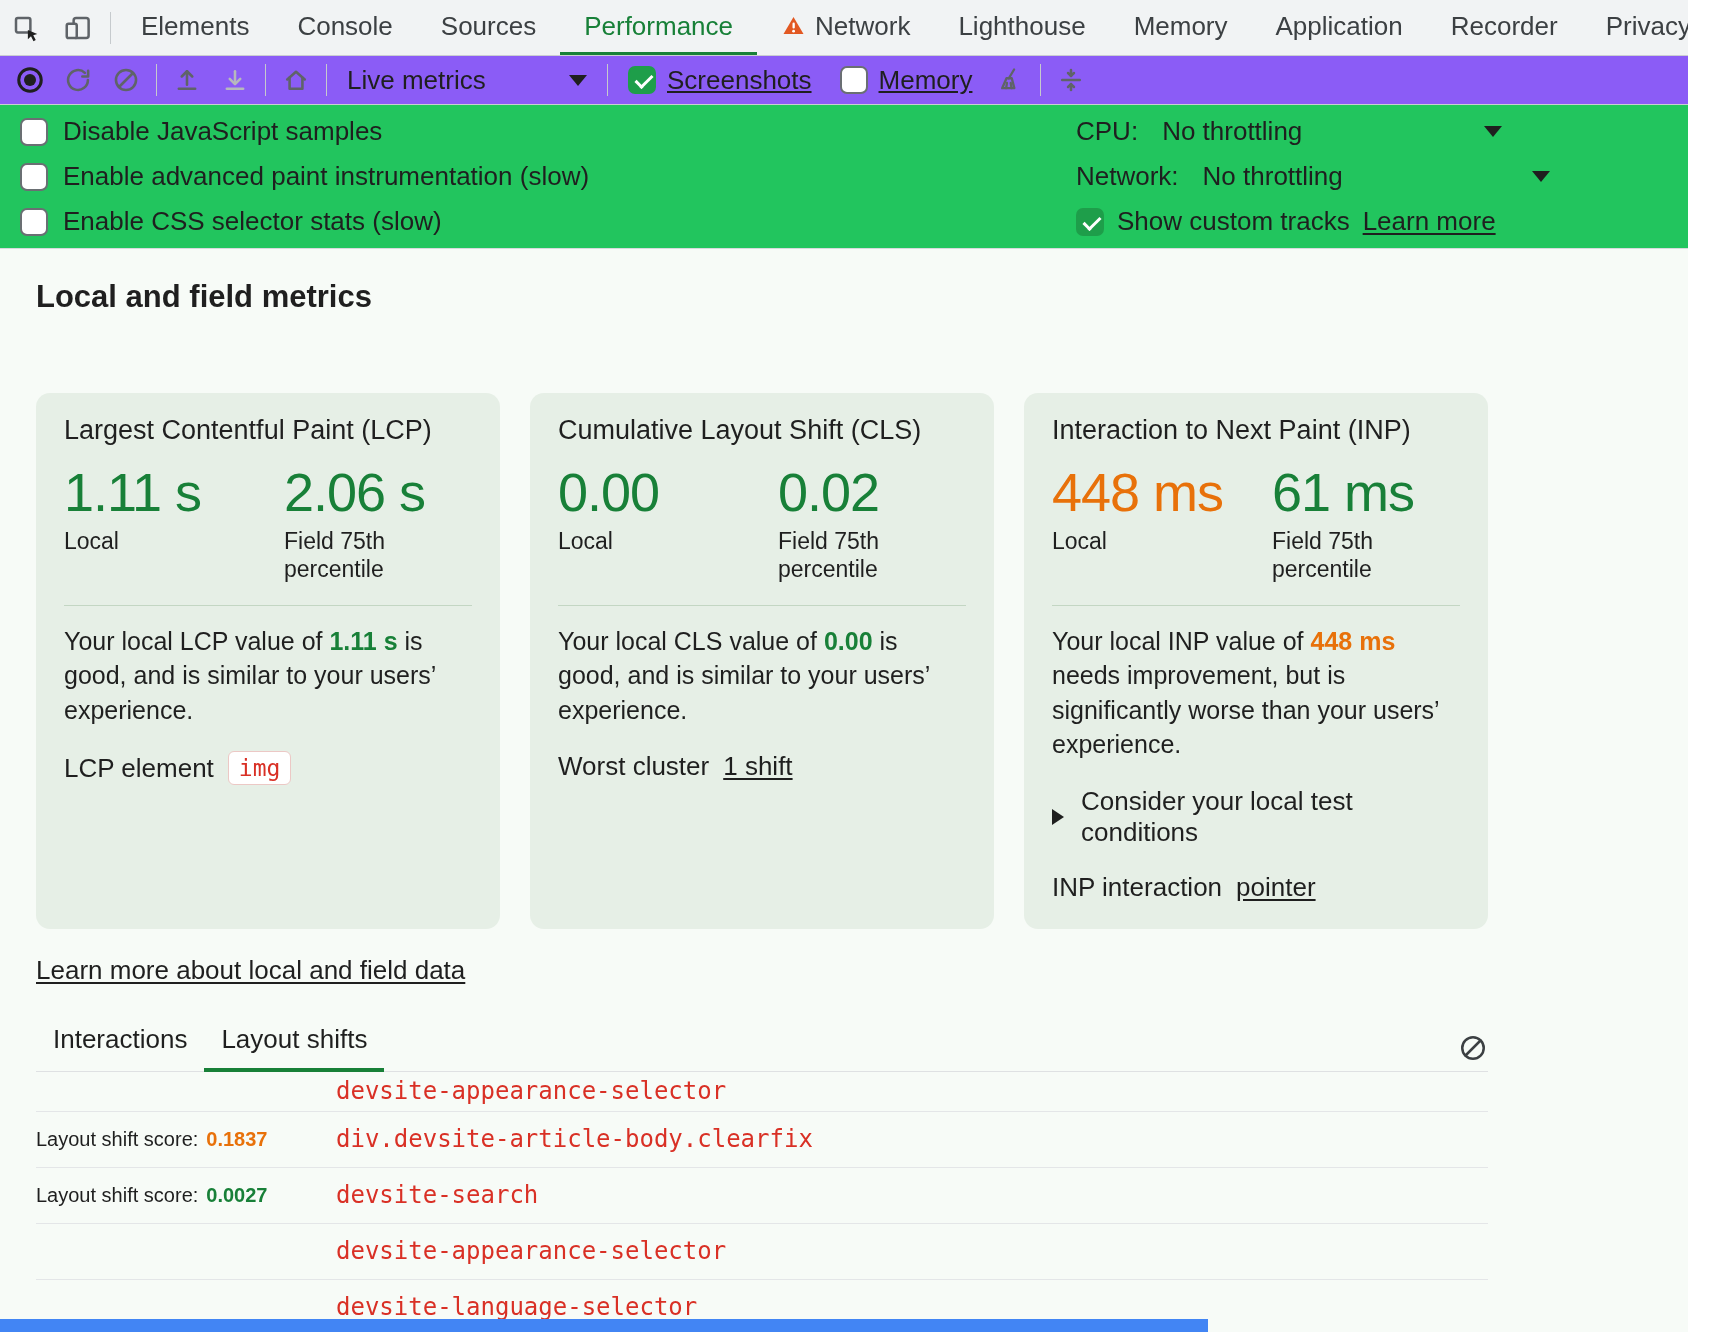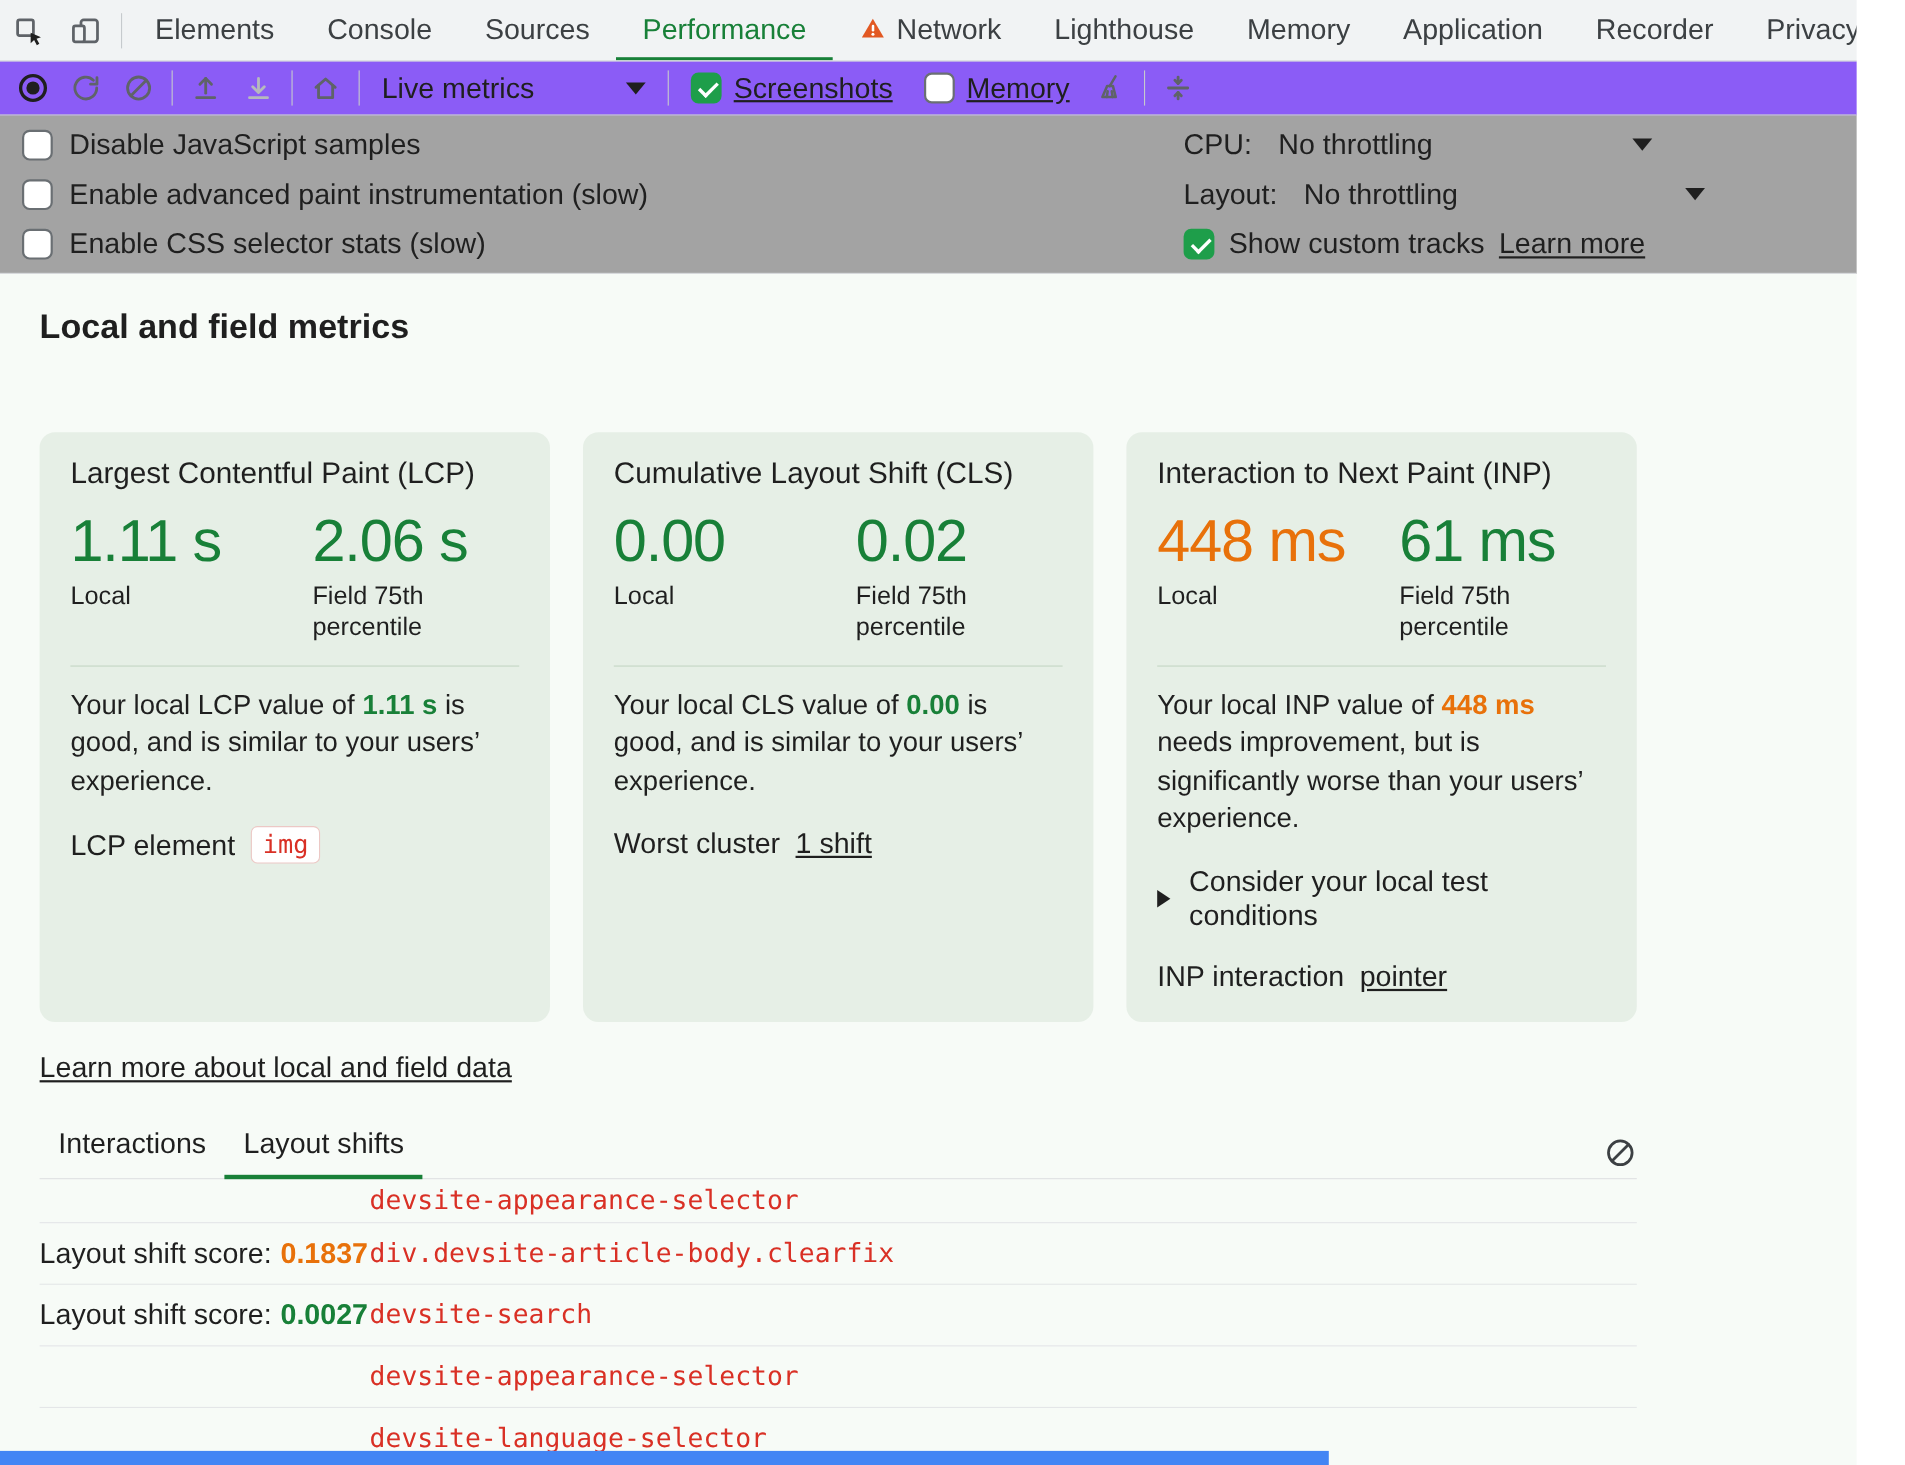--- a/index.html
+++ b/index.html
@@ -21,21 +21,21 @@
   .caret { width:0; height:0; border-left:9px solid transparent; border-right:9px solid transparent; border-top:11px solid #1f1f1f; flex:none; }
   .dropdown .caret { margin-left:auto; }
   .tb-check { display:flex; align-items:center; gap:11px; font-size:26px; color:#1f1f1f; padding:0 14px; cursor:pointer;text-decoration:underline; }
 
   
   .cb { width:28px; height:28px; border:2px solid #6a6f73; border-radius:7px; background:#fff; flex:none; position:relative; display:inline-block; }
   .cb.on { background:#1e9e4a; border-color:#1e9e4a; }
   .cb.on::after { content:""; position:absolute; left:9px; top:3px; width:7px; height:14px; border:solid #fff; border-width:0 3px 3px 0; transform:rotate(45deg); }
 
   
-  .settings { display:flex; background:#a3a3a3; border-bottom:1px solid #d7dadd; padding:4px 0; }
+  .settings { display:flex; background:#22c55e; border-bottom:1px solid #d7dadd; padding:4px 0; }
   .settings-left { flex:1; display:flex; flex-direction:column; }
   .chk-row { display:flex; align-items:center; gap:15px; height:45px; padding-left:20px; font-size:26px; color:#1f1f1f; cursor:pointer; }
   .settings-right { width:612px; display:flex; flex-direction:column; }
   .sel-row { display:flex; align-items:center; height:45px; font-size:26px; color:#1f1f1f; }
   .sel-label { margin-right:24px; }
   .sel-row .caret.cpu { margin-left:auto; margin-right:186px; }
   .sel-row .caret.net { margin-left:auto; margin-right:138px; }
   .tracks-row { display:flex; align-items:center; gap:13px; height:45px; font-size:26px; }
   .link { color:#1f1f1f; text-decoration:underline; text-underline-offset:3px; cursor:pointer; }
 
@@ -62,21 +62,21 @@
   .learn-more { display:inline-block; margin-top:26px; font-size:26px; }
 
   
   .log { margin-top:26px; }
   .log-head { display:flex; align-items:flex-end; border-bottom:1px solid #dfe1e3; padding-left:0; }
   .log-tab { padding:12px 17px 13px; font-size:26px; color:#1f1f1f; border-bottom:4px solid transparent; margin-bottom:-1px; cursor:pointer; }
   .log-tab.active { border-bottom-color:#188038; font-weight:500; }
   .block-btn { margin-left:auto; margin-bottom:8px; background:none; border:none; cursor:pointer; display:flex; }
   .log-row { display:flex; align-items:center; border-bottom:1px solid #e4e6e8; min-height:56px; }
   .log-row.short { min-height:40px; }
-  .score-cell { width:300px; flex:none; font-size:26px; color:#1f1f1f; display:flex; gap:8px; align-items:center; }
+  .score-cell { width:300px; flex:none; font-size:20px; color:#1f1f1f; display:flex; gap:8px; align-items:center; }
   .score { font-weight:700; }
   .node-cell { font-family:"DejaVu Sans Mono", monospace; font-size:24px; color:#d93025; cursor:pointer; }
 
   .blue-bar { position:absolute; left:0; bottom:0; width:1208px; height:13px; background:#4285f4; }
 
   svg { display:block; }
 </style>
 </head>
 <body>
 
@@ -225,21 +225,21 @@
         <span>Enable CSS selector stats (slow)</span>
       </label>
     </div>
     <div class="settings-right">
       <div class="sel-row">
         <span class="sel-label">CPU:</span>
         <span>No throttling</span>
         <span class="caret cpu"></span>
       </div>
       <div class="sel-row">
-        <span class="sel-label">Layout:</span>
+        <span class="sel-label">Network:</span>
         <span>No throttling</span>
         <span class="caret net"></span>
       </div>
       <div class="tracks-row">
         <span class="cb on"></span>
         <span>Show custom tracks</span>
         <a class="link">Learn more</a>
       </div>
     </div>
   </section>

